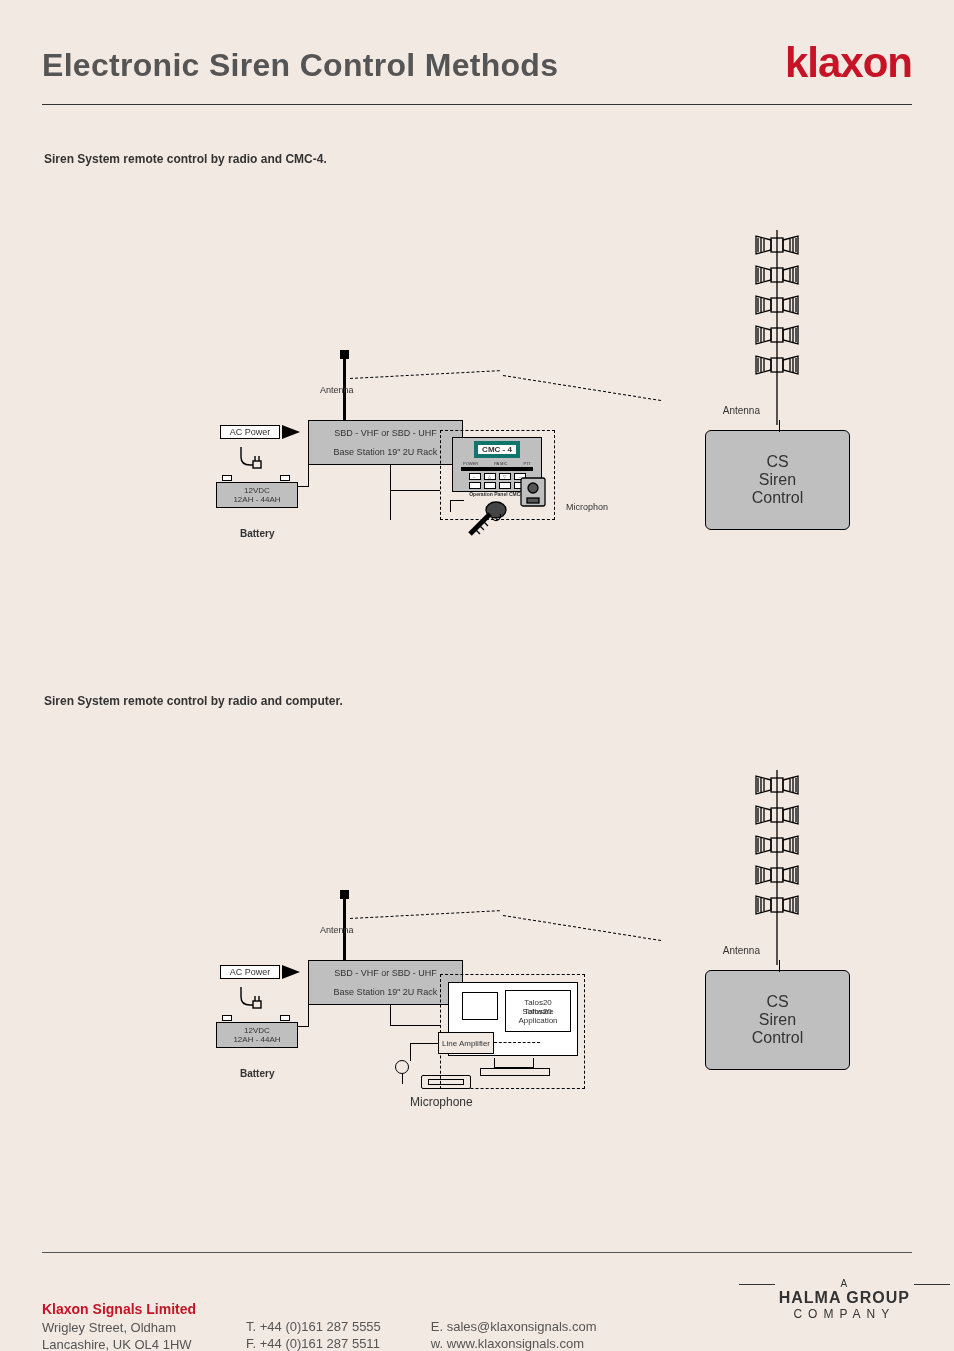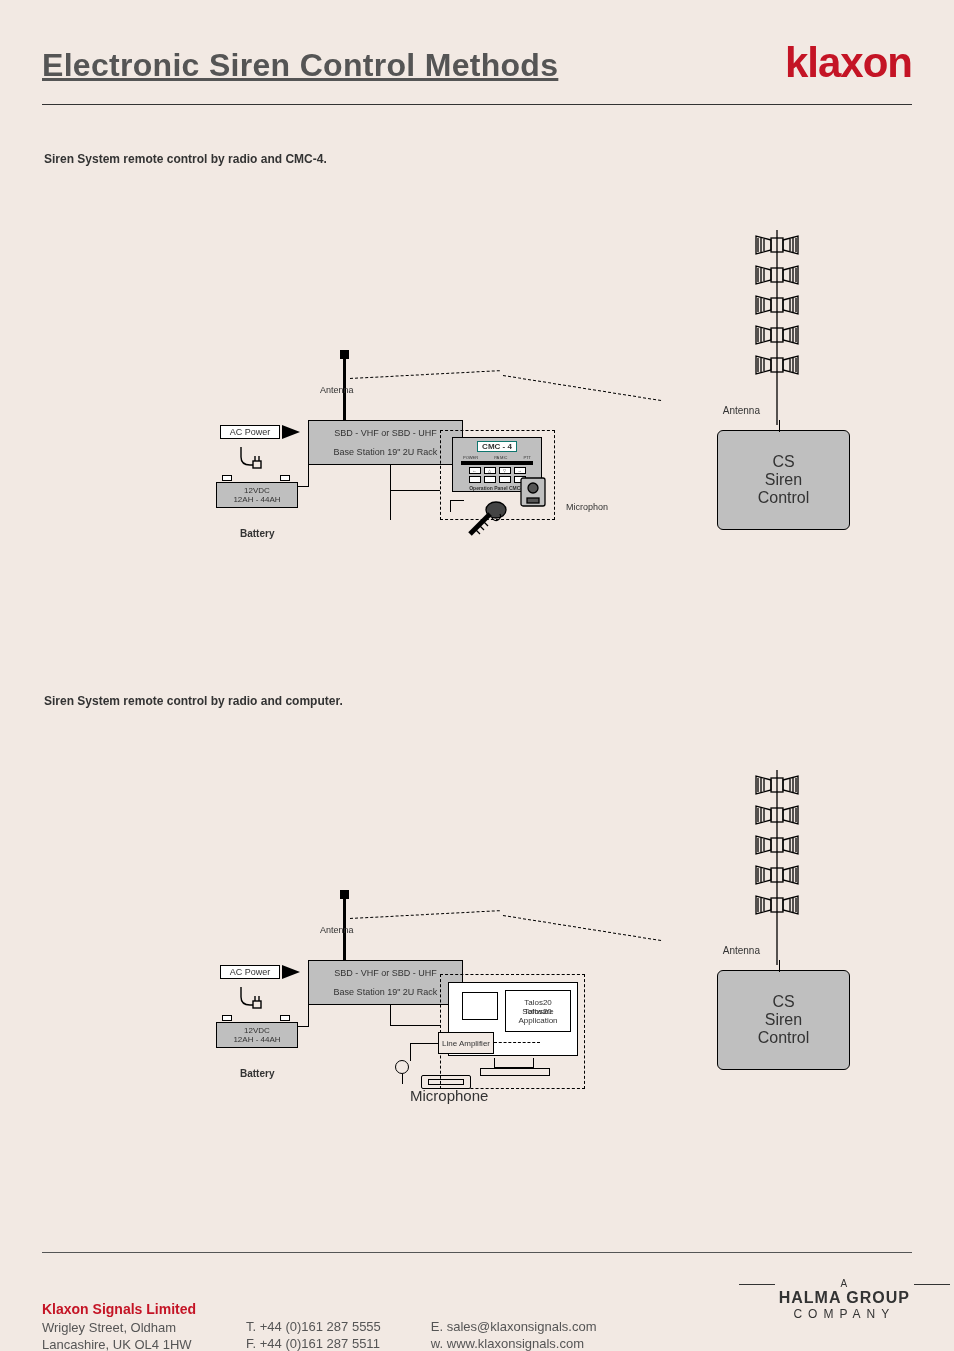--- a/index.html
+++ b/index.html
@@ -16,21 +16,20 @@
     top: 42px; left: 42px; right: 42px;
     border-bottom: 1.5px solid #333;
     padding-bottom: 20px;
     display: flex; align-items: flex-end; justify-content: space-between;
   }
   .page-title {
     font-size: 32px;
     font-weight: bold;
     color: #555;
     letter-spacing: 0.3px;
-    text-decoration: underline;
   }
   .brand {
     font-size: 42px;
     font-weight: 900;
     color: #c41425;
     letter-spacing: -1px;
     line-height: 1;
   }
   .section-heading {
     position: absolute;
@@ -42,21 +41,21 @@
   #h1 { top: 152px; }
   #h2 { top: 694px; }
 
   .diagram { position: absolute; width: 720px; height: 330px; left: 150px; }
   #diag1 { top: 230px; }
   #diag2 { top: 770px; }
 
   
   .siren-box {
     position: absolute; right: 20px; top: 200px;
-    width: 133px; height: 100px;
+    width: 145px; height: 100px;
     background: #bfbfbf; border: 1.5px solid #000; border-radius: 6px;
     display: flex; flex-direction: column; align-items: center; justify-content: center;
     font-size: 16px;
   }
   .antenna2 {
     position: absolute; right: 65px; top: 0px; width: 55px; height: 195px;
   }
   .antenna2-lbl { position: absolute; right: 110px; top: 175px; font-size: 10px; }
   .antenna2-line { position: absolute; right: 90px; top: 190px; width: 1px; height: 12px; background:#000; }
 
@@ -102,21 +101,21 @@
 
   .dashed-panel {
     position:absolute; left: 290px; top: 200px; width: 115px; height: 90px;
     border:1.5px dashed #000;
   }
   .line-hz { position:absolute; border-top:1.2px solid #000; }
   .line-vt { position:absolute; border-left:1.2px solid #000; }
 
   .cmc { position:absolute; left:302px; top:207px; width:90px; height:55px;
          background:#bfbfbf; border:1px solid #000; font-size:7px; text-align:center; }
-  .cmc-title { display:inline-block; margin:3px auto 2px; padding:0 4px; border:1px solid #0f766e; background:#fff; font-size:8px; font-weight:bold;text-align:right; }
+  .cmc-title { display:inline-block; margin:3px auto 2px; padding:0 4px; border:4px solid #0f766e; background:#fff; font-size:8px; font-weight:bold;text-align:right; }
   .cmc-leds { display:flex; justify-content:center; gap:16px; font-size:4px; margin: 1px 0; }
   .cmc-bar { margin: 0 8px; height:4px; background:#000;}
   .cmc-row { display:flex; justify-content:center; gap:3px; margin:2px 0; }
   .cmc-row span{ width:12px; height:7px; border:0.7px solid #000; background:#fff; font-size:4px; display:flex; align-items:center; justify-content:center;}
   .cmc-foot { font-size:5px; font-weight:bold; }
 
   .mic-lbl { font-size:9px; position:absolute; }
   .mic-svg { position:absolute; width:50px; height:50px; }
   .speaker-svg { position:absolute; width:28px; height:32px; left:369px; top:246px; }
 
@@ -136,21 +135,21 @@
     position:absolute; left:355px; top:220px; width:66px; height:42px;
     border:1px solid #000; font-size:8px; text-align:center;
     display:flex; align-items:center; justify-content:center;
   }
   .monitor-base { position:absolute; left:344px; top:288px; width:40px; height:10px; border:1px solid #000; border-top:none; }
   .monitor-foot { position:absolute; left:330px; top:298px; width:70px; height:8px; border:1px solid #000; }
   .kbd { position:absolute; left:271px; top:305px; width:50px; height:14px; border:1px solid #000; border-radius:2px; }
   .kbd::after{content:""; position:absolute; left:6px; top:3px; right:6px; bottom:3px; border:1px solid #000;}
   .mouse { position:absolute; left:245px; top:290px; width:14px;height:14px; border:1.2px solid #000; border-radius:50%; }
   .mouse-line { position:absolute; left:252px; top:304px; width:1px; height:10px; background:#000;}
-  .mic2 { position:absolute; left:260px; top:317px; font-size:15px;}
+  .mic2 { position:absolute; left:260px; top:325px; font-size:12px;}
   .lineamp {
     position:absolute; left:288px; top:262px; width:56px; height:22px;
     border:1px solid #000; font-size:8px; text-align:center;
     display:flex; align-items:center; justify-content:center; background:#f2e9e3;
     z-index: 2;
   }
   .lineamp-dash { position:absolute; left:344px; top:272px; width:46px; border-top:1.2px dashed #000;}
 
   
   .footer-rule { position:absolute; left:42px; right:42px; top:1252px; border-top:1px solid #555;}

